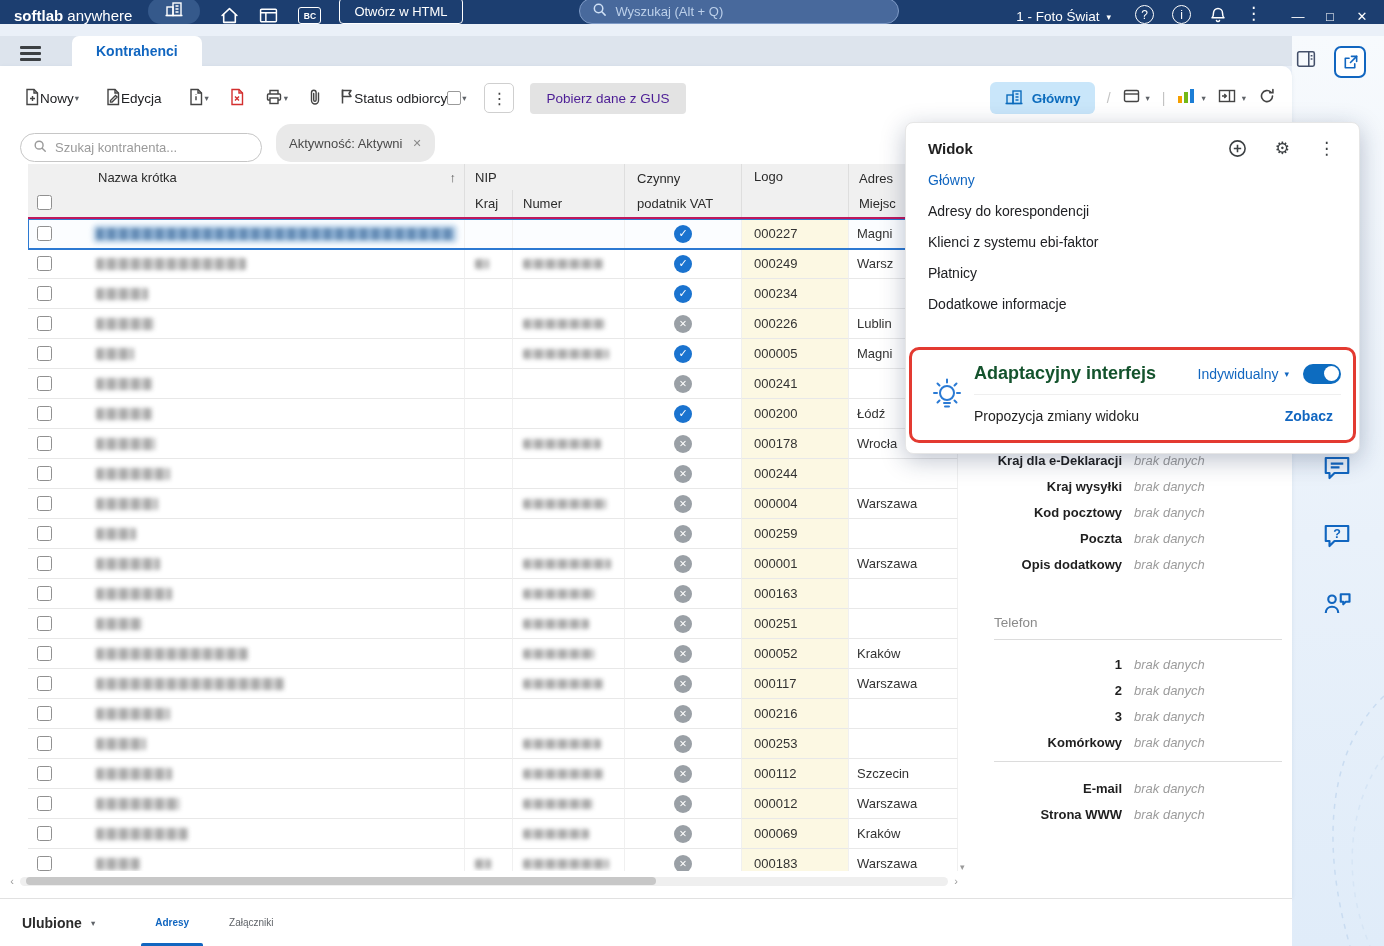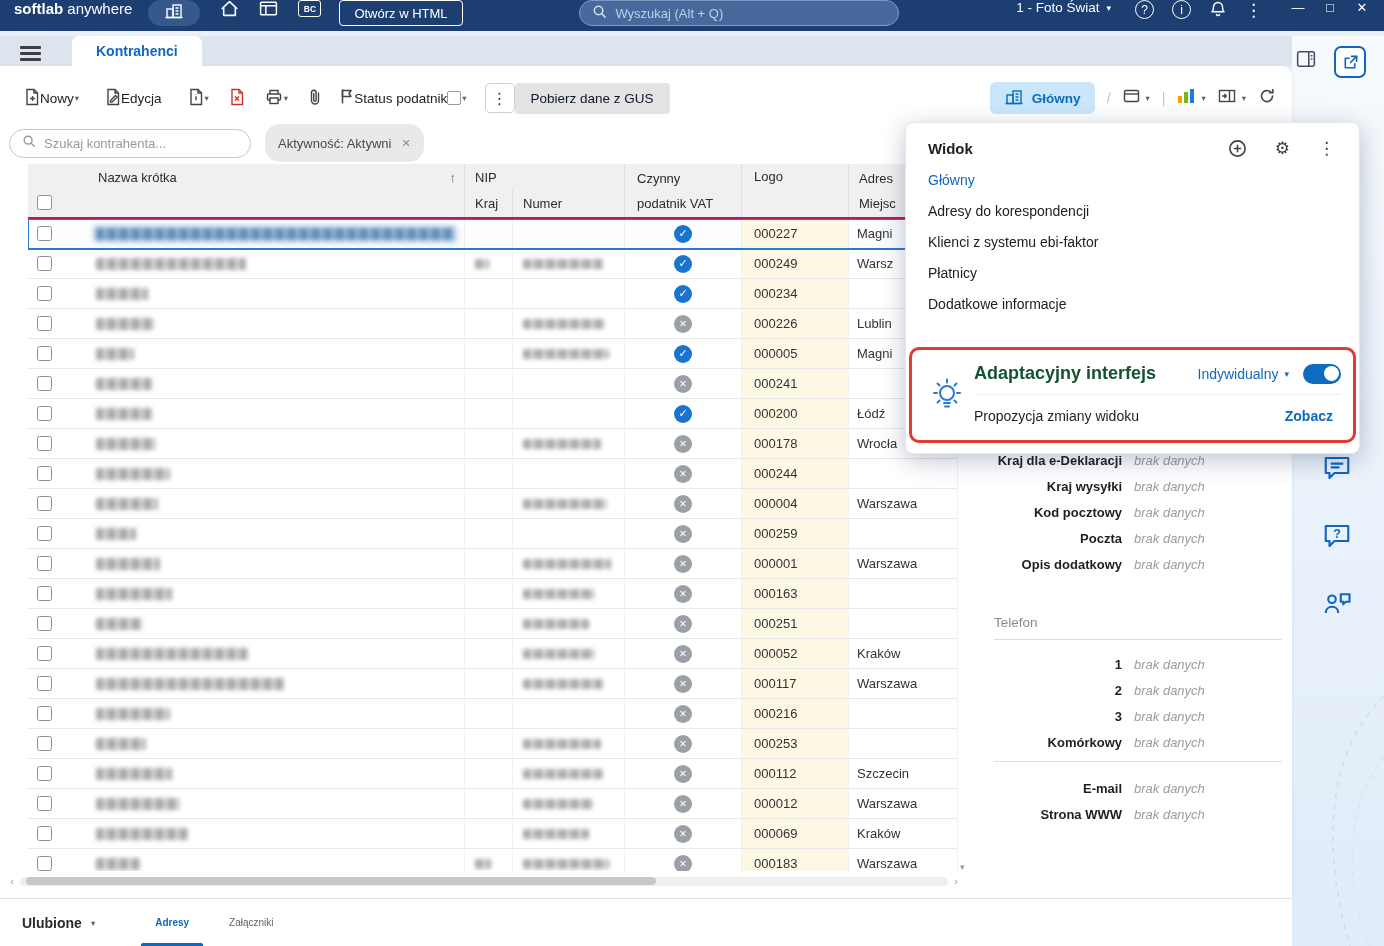--- a/index.html
+++ b/index.html
@@ -1,20 +1,20 @@
 <!DOCTYPE html>
 <html><head>
 <meta charset="utf-8">
 <style>
   *{margin:0;padding:0;box-sizing:border-box}
   body{font-family:"Liberation Sans","DejaVu Sans",sans-serif;background:#dfe6ef}
   .app{position:relative;width:1384px;height:946px;background:#eaf0f8;overflow:hidden}
 
   
-  .topbar{position:absolute;top:0;left:0;width:1384px;height:31px;background:#1c3e70;display:flex;align-items:flex-start;color:#fff;z-index:40}
+  .topbar{position:absolute;top:0;left:0;width:1384px;height:24px;background:#1c3e70;display:flex;align-items:flex-end;color:#fff;z-index:40}
   .brand{margin-left:14px;font-size:15px;white-space:nowrap}
   .b1{font-weight:700}.b2{font-weight:300}
   .tb-pill{margin-left:16px;width:52px;height:26px;border-radius:13px;background:#35598b;display:flex;align-items:center;justify-content:center;cursor:pointer}
   .tb-ic{margin-left:20px;display:flex;align-items:center;cursor:pointer}
   .tb-bc{margin-left:20px;width:23px;height:17px;border:1.5px solid #fff;border-radius:3px;font-size:8.5px;font-weight:700;display:flex;align-items:center;justify-content:center;cursor:pointer}
   .tb-openhtml{margin-left:18px;height:26px;padding:0 14px;background:transparent;border:1px solid #fff;border-radius:4px;color:#fff;font-size:13px;font-family:inherit;cursor:pointer}
   .tb-spacer{flex:1}
   .tb-search{width:320px;height:26px;border-radius:13px;background:#48699c;border:1px solid #7e9ac6;display:flex;align-items:center;padding:0 12px;gap:8px;color:#cfdef2}
   .tb-search input{flex:1;background:transparent;border:none;outline:none;color:#e8f0fa;font-size:13px;font-family:inherit}
   .tb-search input::placeholder{color:#bcd0ea}
@@ -41,28 +41,28 @@
 
   
   .card{position:absolute;top:66px;left:0;width:1292px;height:832px;background:#fff;border-radius:0 10px 0 0;box-shadow:0 1px 4px rgba(30,60,100,.08)}
 
   
   .toolbar{position:absolute;top:14px;left:24px;right:16px;height:36px;display:flex;align-items:center}
   .tbtn{display:flex;align-items:center;font-size:13.5px;color:#202124;cursor:pointer;white-space:nowrap}
   .chev{font-size:8.5px;color:#5f6368;margin-left:1px}
   .ml14{margin-left:14px}.ml18{margin-left:18px}.ml20{margin-left:20px}.ml26{margin-left:26px}
   .kebab-btn{margin-left:18px;width:30px;height:30px;border:1px solid #cfcfcf;border-radius:5px;display:flex;align-items:center;justify-content:center;font-size:16px;color:#444;cursor:pointer}
-  .gus-btn{margin-left:0;background:#e3e3e3;border:none;border-radius:4px;height:31px;padding:0 16px;font-size:13.5px;color:#0f172a;font-family:inherit;cursor:pointer;white-space:nowrap}
+  .gus-btn{margin-left:16px;background:#e3e3e3;border:none;border-radius:4px;height:31px;padding:0 16px;font-size:13.5px;color:#4c1d95;font-family:inherit;cursor:pointer;white-space:nowrap}
   .glowny-btn{margin-left:auto;display:flex;align-items:center;gap:8px;background:#c9e6fa;color:#0c6cbd;font-weight:700;font-size:13.5px;border-radius:6px;height:32px;padding:0 14px;cursor:pointer;white-space:nowrap}
   .sep{margin-left:12px;color:#c3c3c3;font-size:14px}
   .icbtn{margin-left:12px;display:flex;align-items:center;gap:5px;cursor:pointer}
   .chk-sm{width:14px;height:14px;border:1.5px solid #9a9a9a;border-radius:2px;background:#fff;display:inline-block}
 
   
-  .filterbar{position:absolute;top:58px;left:9px;display:flex;align-items:center;gap:14px}
+  .filterbar{position:absolute;top:58px;left:20px;display:flex;align-items:flex-end;gap:14px}
   .fsearch{width:242px;height:29px;border:1px solid #c6c6c6;border-radius:15px;display:flex;align-items:center;padding:0 12px;gap:8px;color:#8a8a8a;background:#fff}
   .fsearch input{flex:1;border:none;outline:none;font-size:13px;color:#333;font-family:inherit;background:transparent;min-width:0}
   .fsearch input::placeholder{color:#9a9a9a}
   .chip{height:38px;background:#e9e9e9;border-radius:15px;display:flex;align-items:center;gap:10px;padding:0 13px;font-size:13px;color:#4a4a4a;cursor:pointer}
   .chip-x{font-size:11px;color:#8a8a8a}
 
   
   .table{position:absolute;top:98px;left:28px;width:930px}
   .thead{display:grid;grid-template-columns:32px 28px 377px 48px 112px 117px 107px 109px;grid-template-rows:26px 27px;background:#f0f0f0;border-bottom:2px solid #be185d;font-size:13px;color:#2b2b2b}
   .th{border-right:1px solid #dedede;padding-left:10px;display:flex;align-items:center}
@@ -286,21 +286,21 @@
       <div class="tbtn ml20">
         <span><svg width="14" height="18" viewBox="0 0 14 18" fill="none" stroke="#444" stroke-width="1.4" stroke-linecap="round">
               <path d="M10.5 5v7.5a3.5 3.5 0 0 1-7 0V4.5a2.3 2.3 0 0 1 4.6 0V12a1.2 1.2 0 0 1-2.4 0V5.5"></path>
             </svg></span>
       </div>
       <div class="tbtn ml18">
         <span><svg width="14" height="17" viewBox="0 0 14 17" fill="none" stroke="#444" stroke-width="1.5" stroke-linejoin="round">
               <path d="M2.5 1.5v14"></path>
               <path d="M2.5 2.5h8.5L9 5.5l2 3H2.5z"></path>
             </svg></span>
-        <span>Status podatnik</span>
+        <span>Status odbiorcy</span>
         <span class="chk-sm"></span>
         <span class="chev">▾</span>
       </div>
       <div class="kebab-btn">⋮</div>
       <button class="gus-btn">Pobierz dane z GUS</button>
 
       <div class="glowny-btn">
         <span><svg width="20" height="16" viewBox="0 0 20 16" fill="none" stroke="#0c6cbd" stroke-width="1.4">
               <path d="M1.5 14.5h17"></path>
               <rect x="3" y="6" width="6" height="8.5"></rect>

